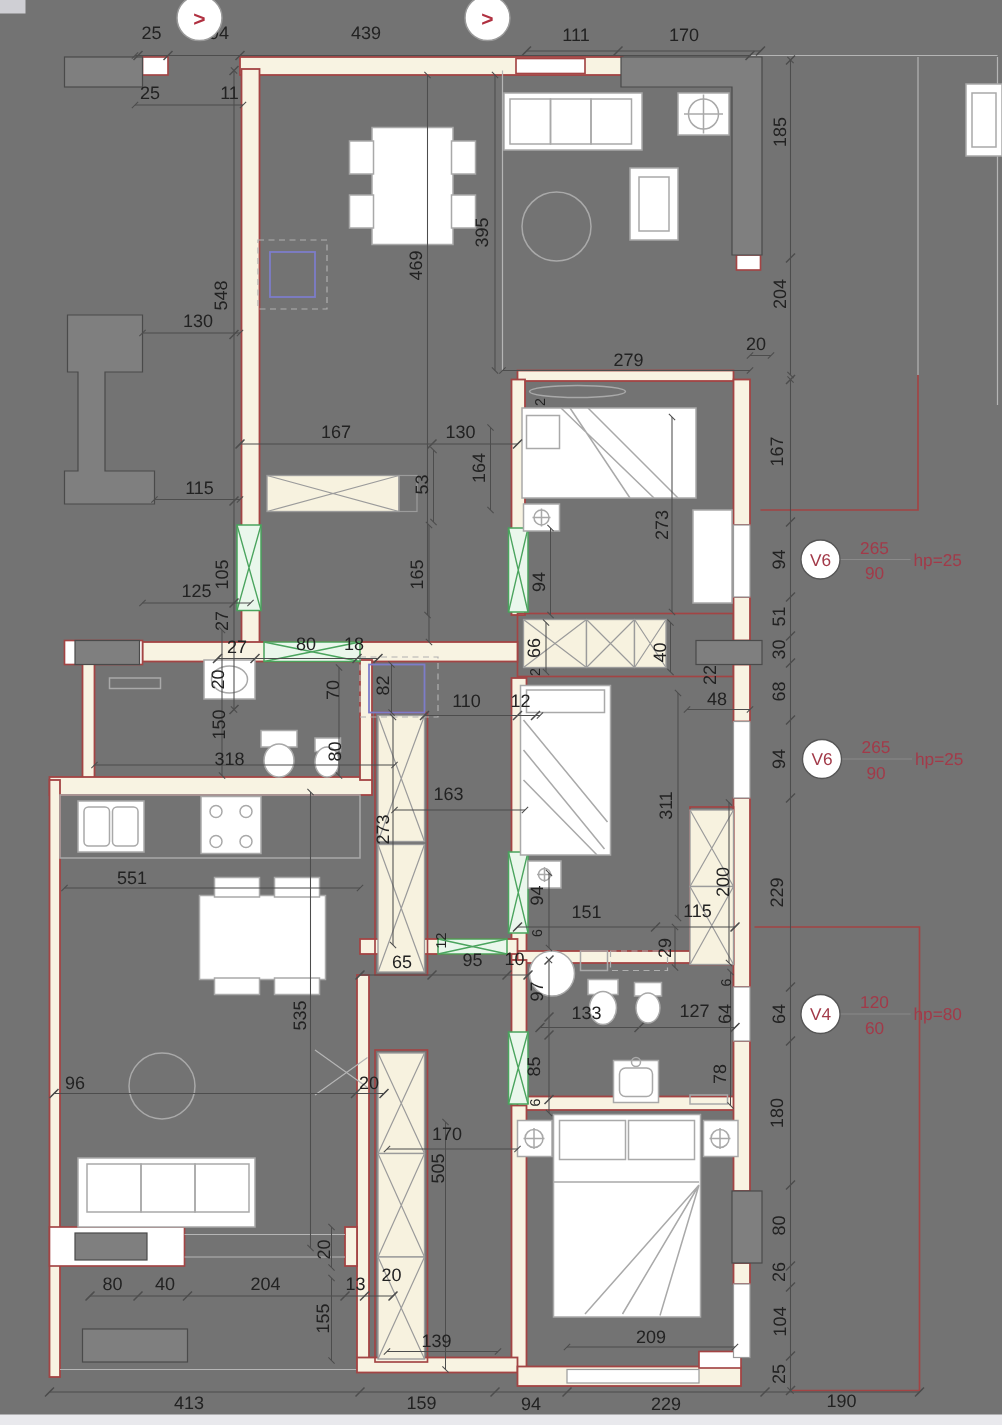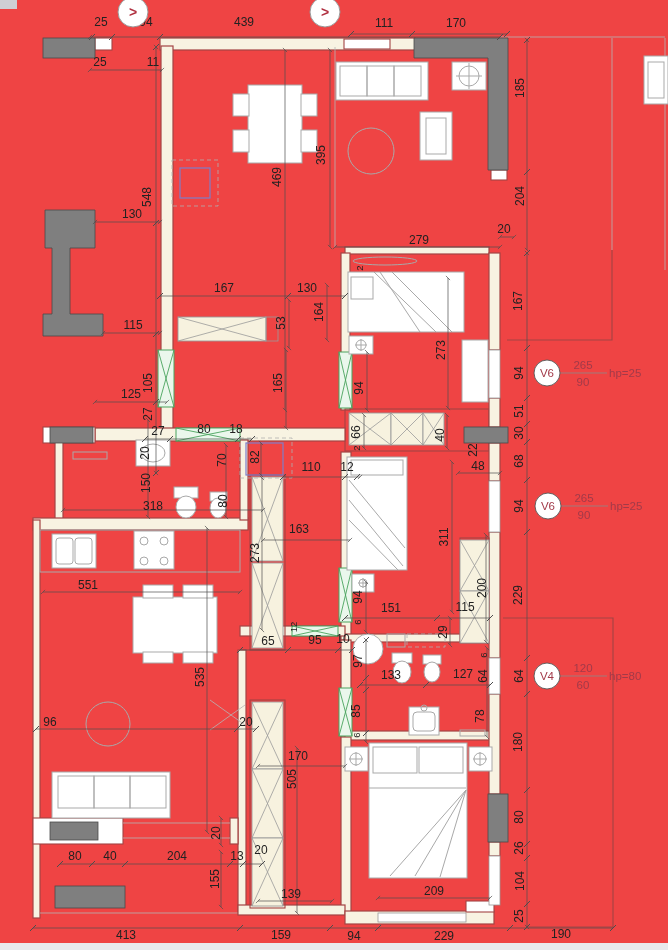--- a/index.html
+++ b/index.html
@@ -1,16 +1,16 @@
 <!DOCTYPE html>
 <html style="--wall-red: #a34444; --wall-fill: #f8f3e2; --col-gray: #7f7f7f; --win-green: #4aa45e; --fix-blue: #7d7dc9; --ann-red: #a23a49; --dim-text: #222222;"><head>
 <meta charset="utf-8">
 <style>
   html,body{margin:0;padding:0;background:#fff;}
-  #stage{position:relative;width:668px;height:950px;background:#ef4444;overflow:hidden;
+  #stage{position:relative;width:668px;height:950px;background:#737373;overflow:hidden;
          font-family:"Liberation Sans", sans-serif;}
   svg{display:block}
   .wall{fill:var(--wall-fill,#f8f3e2);stroke:var(--wall-red,#a34444);stroke-width:1.2;}
   .wallo{fill:#ffffff;stroke:var(--wall-red,#a34444);stroke-width:1.1;}
   .rb{fill:none;stroke:var(--wall-red,#a34444);stroke-width:1.1;}
   .col{fill:var(--col-gray,#7f7f7f);stroke:#4a4a4a;stroke-width:0.8;}
   .win{fill:#ffffff;stroke:#9a9a9a;stroke-width:0.8;}
   .grn{fill:#eaf7ec;stroke:var(--win-green,#4aa45e);stroke-width:1;}
   .grnl{fill:none;stroke:var(--win-green,#4aa45e);stroke-width:0.9;}
   .blu{fill:none;stroke:var(--fix-blue,#7d7dc9);stroke-width:1.2;}

